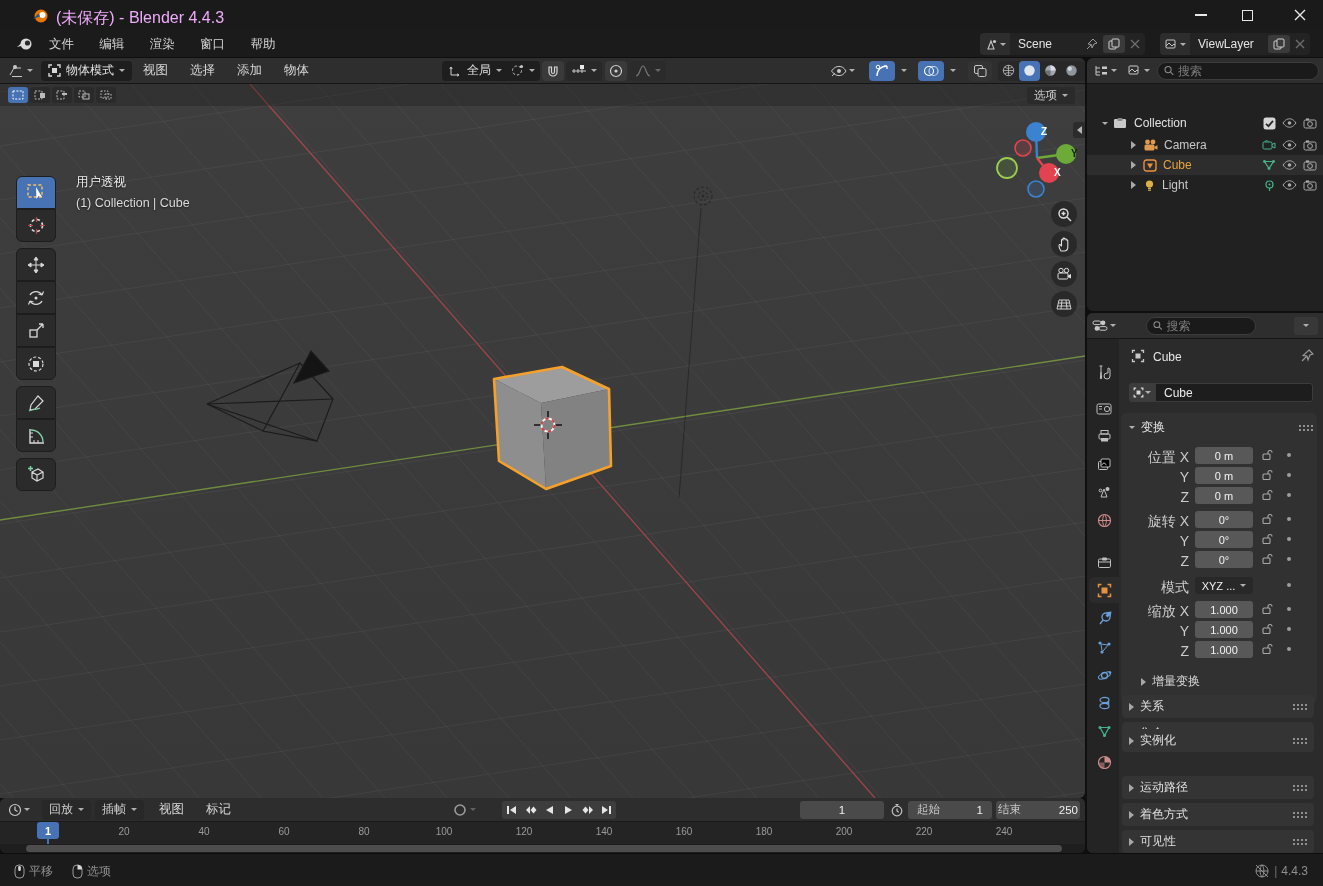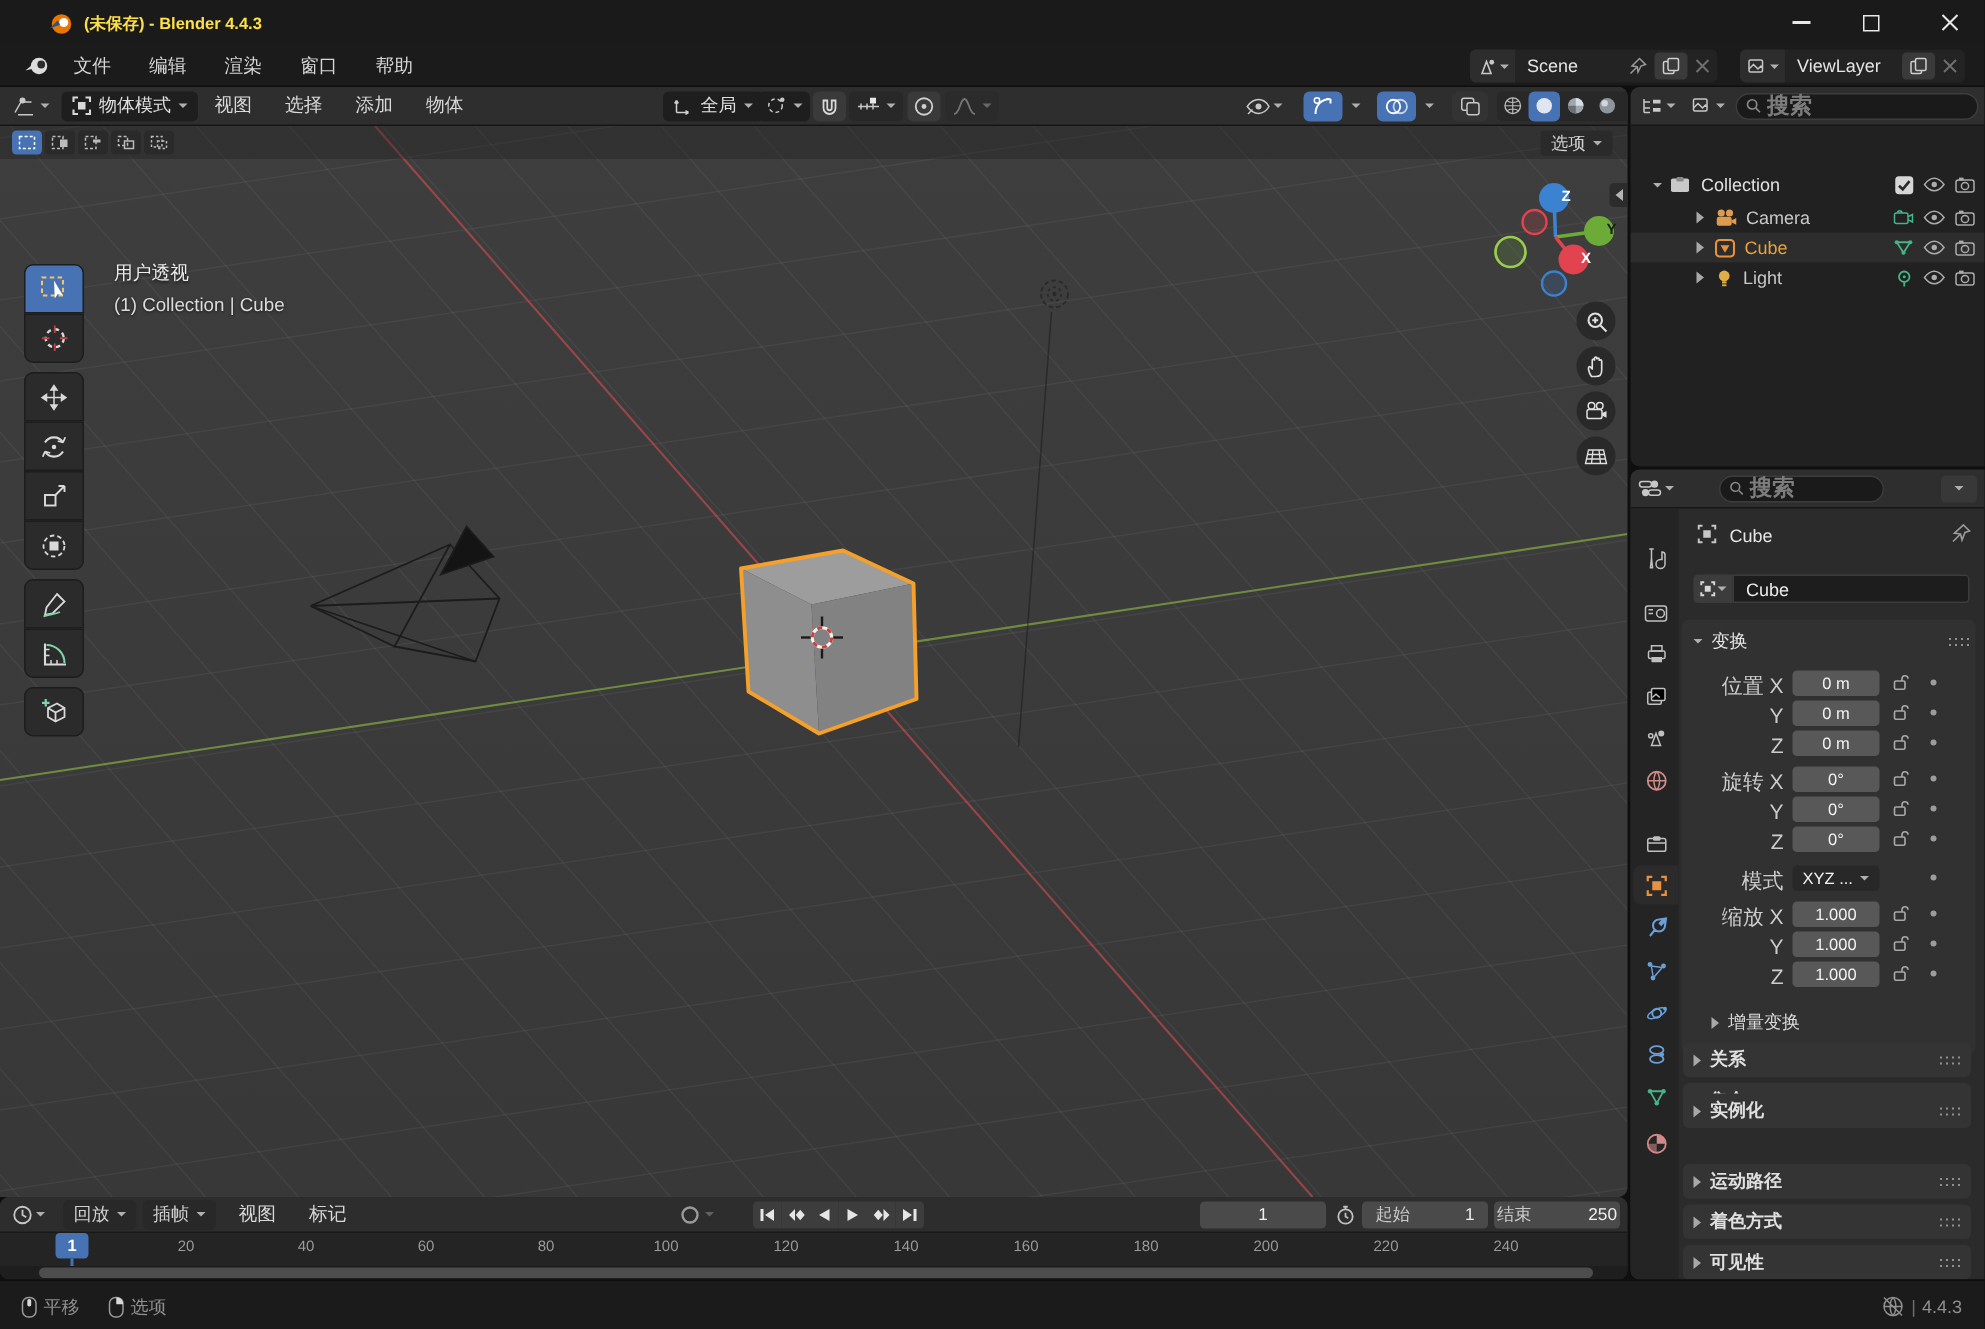--- a/index.html
+++ b/index.html
@@ -3,21 +3,21 @@
 <meta charset="utf-8">
 <style>
   * { box-sizing: border-box; margin: 0; padding: 0; }
   html,body { width:1323px; height:886px; background:#0f0f0f; overflow:hidden;
     font-family:"Liberation Sans","DejaVu Sans",sans-serif; font-size:12px; color:#cfcfcf; }
   .abs { position:absolute; }
   svg { display:block; }
 
   
   #titlebar { left:0; top:0; width:1323px; height:30px; background:#1a1a1a; color:#fff; }
-  #titlebar .title { position:absolute; left:56px; top:8px; font-size:11px; color:#fde047;font-weight:bold; }
+  #titlebar .title { position:absolute; left:56px; top:8px; font-size:16px; color:#f0abfc; }
   .win-btn { position:absolute; top:0; width:46px; height:30px; display:flex; align-items:center; justify-content:center; }
 
   
   #topbar { left:0; top:30px; width:1323px; height:28px; background:#1b1b1b; border-bottom:1px solid #0e0e0e; }
   .menu-item { position:relative; display:inline-block; padding:6px 11px; color:#d6d6d6; font-size:12.5px; }
   .ws-tab { display:inline-block; padding:5px 12px 6px 12px; color:#9a9a9a; font-size:12.5px; border-radius:5px 5px 0 0; }
   .ws-tab.active { background:#2e2e2e; color:#f0f0f0; }
   .id-widget { position:absolute; top:3px; height:22px; background:#232323; border-radius:4px; display:flex; align-items:center; }
   .id-widget .icon-btn { display:flex; align-items:center; padding:0 4px; height:22px; background:#2d2d2d; border-radius:4px 0 0 4px; }
   .id-widget .name { padding:0 8px; color:#e4e4e4; font-size:12px; flex:1; }
@@ -53,35 +53,35 @@
   .toolbtn.active { background:#4772b3; }
   .toolgap { height:6px; }
 
   
   .navbtn { position:absolute; width:26px; height:26px; border-radius:50%; background:rgba(35,35,35,0.75); display:flex; align-items:center; justify-content:center; }
 
   
   #outliner { left:1087px; top:58px; width:236px; height:253px; background:#212121; border-radius:6px 0 0 6px; overflow:hidden; }
   #outliner-header { height:26px; background:#2e2e2e; border-bottom:1px solid #161616; display:flex; align-items:center; padding:0 4px; gap:4px; }
   .search-box { flex:1; display:flex; align-items:center; background:#1a1a1a; border:1px solid #3c3c3c; border-radius:10px; height:18px; padding:0 6px; gap:4px; }
-  .search-box input { background:transparent; border:none; outline:none; color:#cfcfcf; width:100%; font-size:15px; font-family:inherit;font-weight:bold; }
+  .search-box input { background:transparent; border:none; outline:none; color:#cfcfcf; width:100%; font-size:12px; font-family:inherit; }
   .search-box input::placeholder { color:#7d7d7d; }
   .ol-row { position:absolute; left:0; width:236px; height:20px; display:flex; align-items:center; font-size:12px; color:#c8c8c8; }
   .ol-right { position:absolute; right:6px; display:flex; gap:6px; align-items:center; }
 
   
   #properties { left:1087px; top:313px; width:236px; height:540px; background:#2b2b2b; border-radius:6px 0 0 6px; overflow:hidden; }
   #props-header { height:26px; background:#2e2e2e; border-bottom:1px solid #161616; display:flex; align-items:center; padding:0 5px; gap:6px; }
   #props-tabs { position:absolute; left:0; top:26px; width:32px; height:514px; background:#242424; }
   .ptab { position:absolute; left:2px; width:30px; height:26px; display:flex; align-items:center; justify-content:center; border-radius:5px 0 0 5px; }
   .ptab.active { background:#2b2b2b; }
   #props-main { position:absolute; left:32px; top:26px; width:204px; height:514px; }
   .pfield { position:absolute; height:17px; background:#585858; border-radius:3px; color:#f2f2f2; font-size:11px; display:flex; align-items:center; justify-content:center; }
   .plabel { position:absolute; color:#cccccc; font-size:14px; text-align:right; width:66px; }
-  .panel-hdr { position:absolute; left:3px; width:192px; height:23px; background:#343434; border-radius:4px; display:flex; align-items:center; padding:0 7px; gap:6px; color:#e0e0e0; font-size:12px;font-weight:bold; }
+  .panel-hdr { position:absolute; left:3px; width:192px; height:23px; background:#343434; border-radius:4px; display:flex; align-items:center; padding:0 7px; gap:6px; color:#e0e0e0; font-size:12px; }
   .grip { width:15px; height:8px; background-image:radial-gradient(#909090 0.9px, transparent 1px); background-size:4px 4px; margin-left:auto; }
   .dot-anim { position:absolute; width:4px; height:4px; border-radius:50%; background:#9c9c9c; }
 
   
   #timeline { left:0; top:798px; width:1085px; height:55px; background:#2b2b2b; border-radius:6px; overflow:hidden; }
   #tl-header { height:24px; background:#2d2d2d; border-bottom:1px solid #1a1a1a; display:flex; align-items:center; }
   .tl-field { height:18px; background:#4a4a4a; border-radius:3px; color:#f0f0f0; font-size:11.5px; display:flex; align-items:center; justify-content:center; }
   #ruler { position:absolute; left:0; top:24px; width:1085px; height:22px; background:#242424; }
   .ruler-num { position:absolute; top:4px; width:30px; text-align:center; color:#9b9b9b; font-size:10px; }
   #playhead { position:absolute; top:0; width:22px; height:17px; background:#4772b3; border-radius:3px; color:#fff; font-size:11px; font-weight:bold; display:flex; align-items:center; justify-content:center; }

